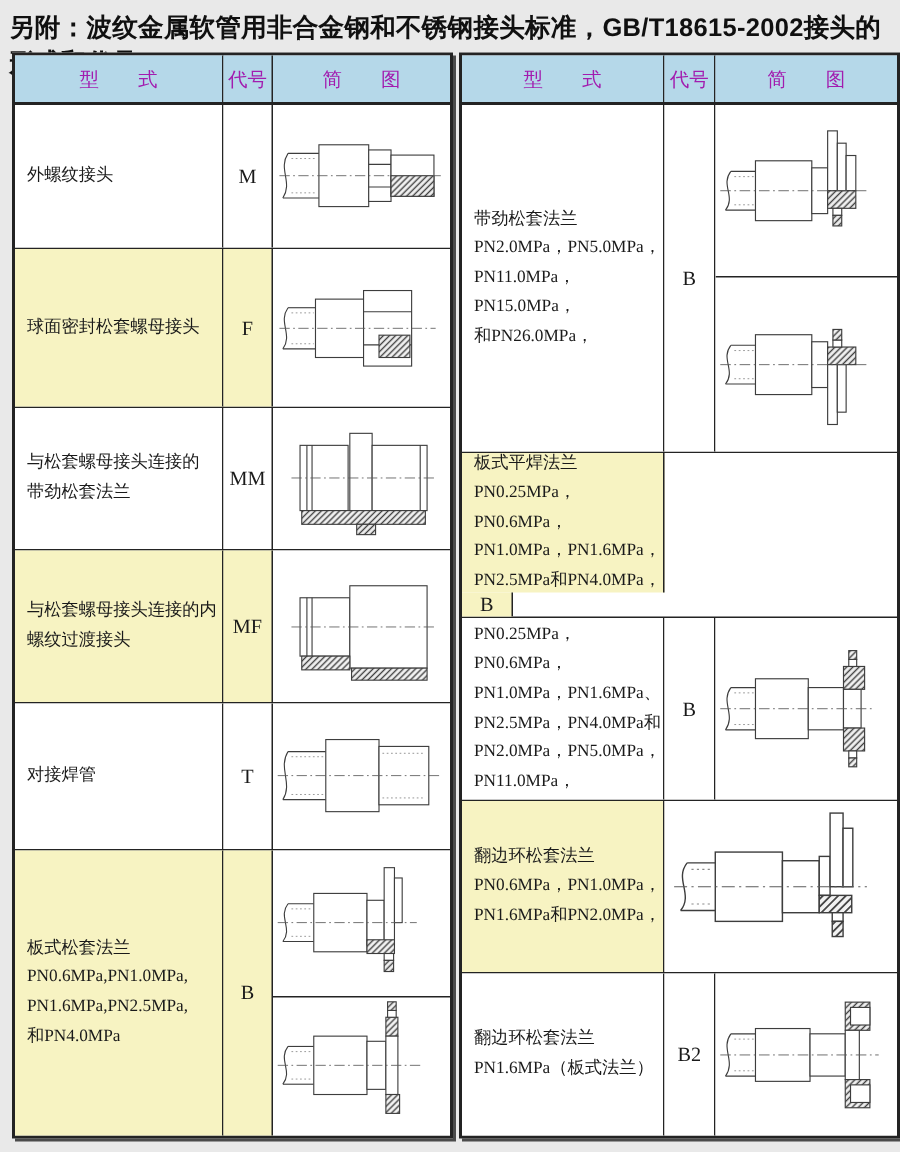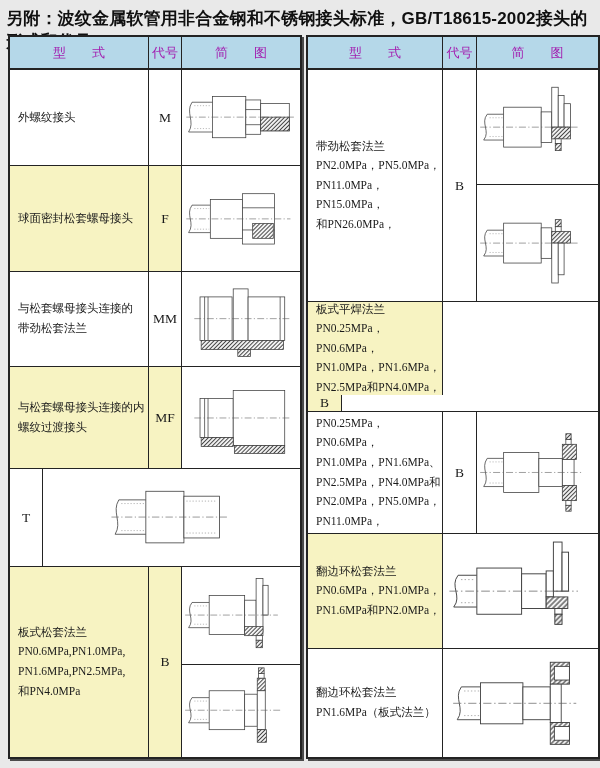--- a/index.html
+++ b/index.html
@@ -145,20 +145,21 @@
                 <line x1="42" y1="41" x2="42" y2="109" stroke="#3d3d3d" stroke-width="1.3"></line>
                 <rect x="86" y="27" width="90" height="96" fill="#fff" stroke="#3d3d3d" stroke-width="1.3"></rect>
                 <rect x="30" y="109" width="56" height="16" fill="url(#hatch)" stroke="#3d3d3d" stroke-width="1.3"></rect>
                 <rect x="88" y="123" width="88" height="14" fill="url(#hatch)" stroke="#3d3d3d" stroke-width="1.3"></rect>
                 <line x1="18" y1="75" x2="184" y2="75" stroke="#5c5c5c" stroke-width="1" stroke-dasharray="12 4 2 4"></line>
               </svg>
             </div>
           </div>
         </div>
         <div class="trow" style="height: 98px;">
+          <div class="cell type" style="width: 139px;">对接焊管</div>
           <div class="cell code" style="width: 33px;">T</div>
           <div class="cell diag">
             <div class="dsub" style="flex: 1 1 0%;">
               <svg viewBox="0 0 200 150" class="diagram">
                 <path d="M 14 47 C 2 66.6, 20 83.4, 8 103" fill="none" stroke="#3d3d3d" stroke-width="1.3"></path>
                 <line x1="14" y1="47" x2="58" y2="47" stroke="#3d3d3d" stroke-width="1.3"></line>
                 <line x1="8" y1="103" x2="58" y2="103" stroke="#3d3d3d" stroke-width="1.3"></line>
                 <line x1="18" y1="53" x2="56" y2="53" stroke="#8a8a8a" stroke-width="1" stroke-dasharray="2 3"></line>
                 <line x1="18" y1="97" x2="56" y2="97" stroke="#8a8a8a" stroke-width="1" stroke-dasharray="2 3"></line>
                 <rect x="58" y="33" width="62" height="84" fill="#fff" stroke="#3d3d3d" stroke-width="1.3"></rect>
@@ -340,20 +341,21 @@
                 <rect x="148" y="99" width="10" height="8" fill="#fff" stroke="#3d3d3d" stroke-width="1.3"></rect>
                 <rect x="148" y="107" width="10" height="14" fill="url(#hatch)" stroke="#3d3d3d" stroke-width="1.3"></rect>
                 <line x1="2" y1="75" x2="180" y2="75" stroke="#5c5c5c" stroke-width="1" stroke-dasharray="12 4 2 4"></line>
               </svg>
             </div>
           </div>
         </div>
         <div class="trow" style="height: 108px;">
           <div class="cell type" style="width: 135px;">翻边环松套法兰
 PN1.6MPa（板式法兰）</div>
+          <div class="cell code" style="width: 34px;">B2</div>
           <div class="cell diag">
             <div class="dsub" style="flex: 1 1 0%;">
               <svg viewBox="0 0 200 150" class="diagram">
                 <path d="M 14 51 C 2 67.8, 20 82.2, 8 99" fill="none" stroke="#3d3d3d" stroke-width="1.3"></path>
                 <line x1="14" y1="51" x2="42" y2="51" stroke="#3d3d3d" stroke-width="1.3"></line>
                 <line x1="8" y1="99" x2="42" y2="99" stroke="#3d3d3d" stroke-width="1.3"></line>
                 <line x1="18" y1="57" x2="40" y2="57" stroke="#8a8a8a" stroke-width="1" stroke-dasharray="2 3"></line>
                 <line x1="18" y1="93" x2="40" y2="93" stroke="#8a8a8a" stroke-width="1" stroke-dasharray="2 3"></line>
                 <rect x="42" y="45" width="62" height="60" fill="#fff" stroke="#3d3d3d" stroke-width="1.3"></rect>
                 <rect x="104" y="51" width="40" height="48" fill="#fff" stroke="#3d3d3d" stroke-width="1.3"></rect>

